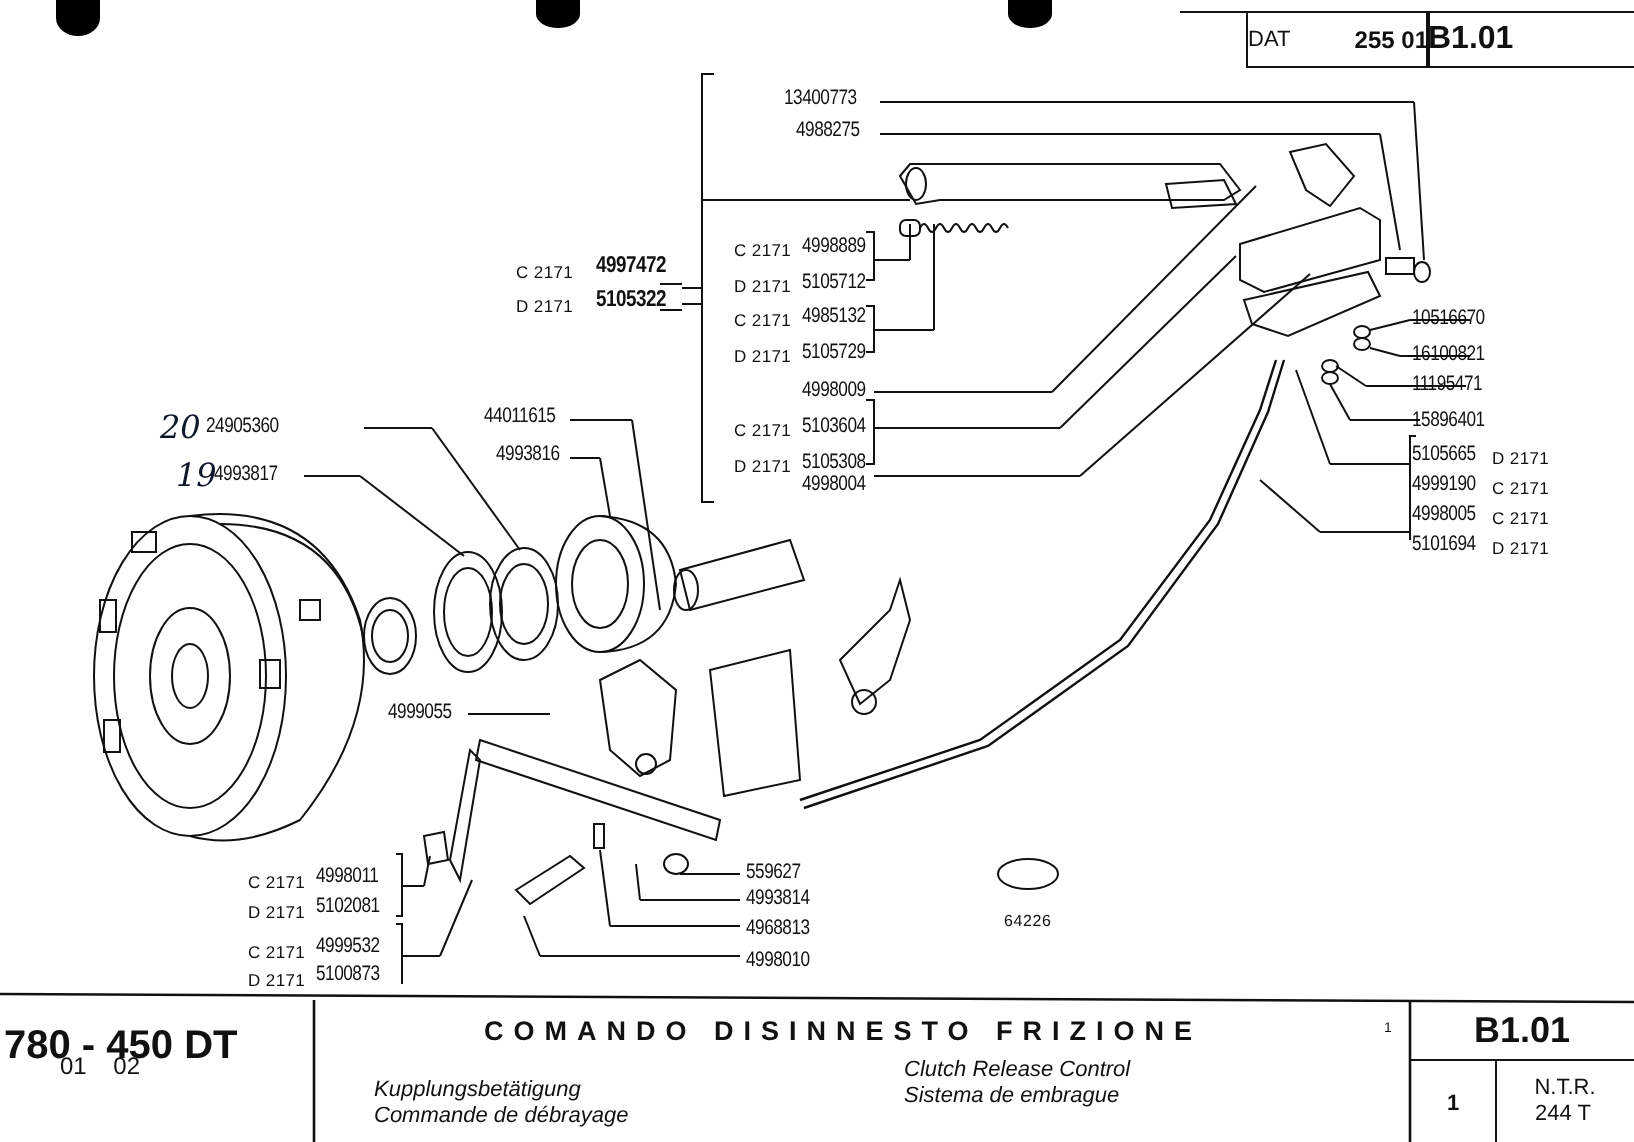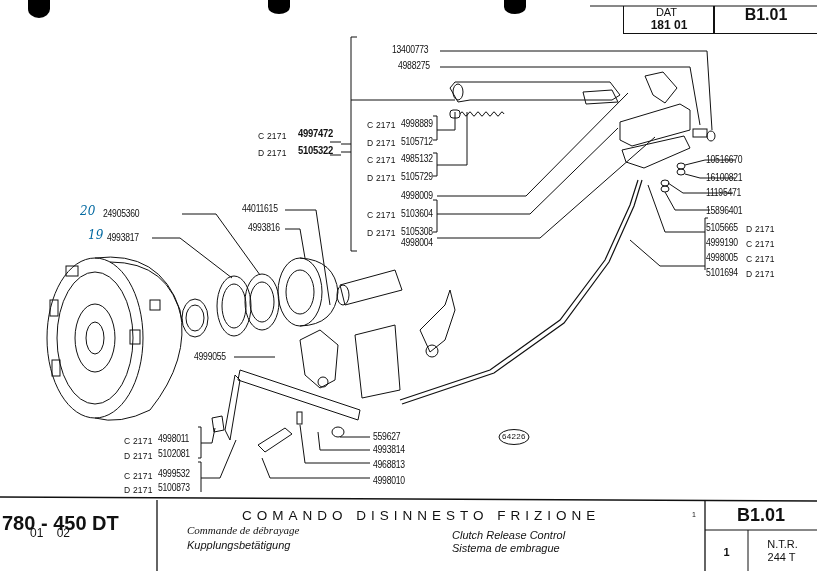--- a/index.html
+++ b/index.html
@@ -1,37 +1,37 @@
 <!DOCTYPE html>
 <html><head>
 <meta charset="utf-8">
 <style>
   html, body { margin:0; padding:0; background:#fff; }
   body { width:817px; height:571px; position:relative; overflow:hidden; font-family:"Liberation Sans", sans-serif; color:#111; }
   .abs { position:absolute; }
   .pn { position:absolute; font-family:"Liberation Sans", sans-serif; font-size:10.5px; letter-spacing:-0.3px; transform:scaleX(0.82); transform-origin:left center; white-space:nowrap; color:#111; }
   .pn.bold { font-weight:bold; font-size:11.5px; }
   .var { position:absolute; font-size:8.5px; white-space:nowrap; color:#111; letter-spacing:0.2px; }
-  .hand { position:absolute; font-family:"DejaVu Serif", serif; font-style:italic; font-size:12px; color:#0369a1;text-align:center; }
+  .hand { position:absolute; font-family:"DejaVu Serif", serif; font-style:italic; font-size:16px; color:#0f172a;text-align:center; }
   svg.art { position:absolute; left:0; top:0; }
   .hole { position:absolute; width:28px; height:24px; background:#000; border-radius:0 0 50% 50%; top:0; }
-  .topbox { position:absolute; top:6px; height:27px; border:1px solid #111; border-top:none; display:flex; align-items:center; justify-content:flex-start;flex-direction:column; }
-  .title-main { position:absolute; font-weight:normal; font-size:13.5px; letter-spacing:5px; white-space:nowrap; }
+  .topbox { position:absolute; top:6px; height:27px; border:1px solid #111; border-top:none; display:flex; align-items:center; justify-content:space-between; }
+  .title-main { position:absolute; font-weight:bold; font-size:13.5px; letter-spacing:5px; white-space:nowrap; }
   .sub { position:absolute; font-style:italic; font-size:11px; white-space:nowrap; }
 </style>
 </head>
 <body>
 
 <div class="hole" style="left:28px;width:22px;height:18px;"></div>
 <div class="hole" style="left:268px;width:22px;height:14px;"></div>
 <div class="hole" style="left:504px;width:22px;height:14px;"></div>
 
 <div class="topbox" style="left:623px;width:90px;">
   <span style="font-size:11px;margin-right:5px;">DAT</span>
-  <span style="font-size:12px;font-weight:bold;">181 01</span>
+  <span style="font-size:12px;font-weight:bold;">255 01</span>
 </div>
 <div class="topbox" style="left:713px;width:104px;border-right:none;">
   <span style="font-size:16px;font-weight:bold;">B1.01</span>
 </div>
 
 <svg class="art" width="817" height="571" fill="none" stroke="#111" stroke-width="1">
 
   <path d="M357 37 H351 V251 H357"></path>
   <line x1="341" y1="144" x2="351" y2="144"></line>
   <line x1="341" y1="152" x2="351" y2="152"></line>
@@ -226,27 +226,27 @@
 <span class="var" style="left:124px;top:471px;">C 2171</span>
 <span class="pn" style="left:158px;top:467px;">4999532</span>
 <span class="var" style="left:124px;top:485px;">D 2171</span>
 <span class="pn" style="left:158px;top:481px;">5100873</span>
 
 <span class="pn" style="left:373px;top:430px;">559627</span>
 <span class="pn" style="left:373px;top:443px;">4993814</span>
 <span class="pn" style="left:373px;top:458px;">4968813</span>
 <span class="pn" style="left:373px;top:474px;">4998010</span>
 
-<span class="abs" style="left:502px;top:432px;font-size:8px;letter-spacing:0.3px;">64226</span>
+<span class="abs" style="left:502px;top:456px;font-size:8px;letter-spacing:0.3px;">64226</span>
 
 <div class="abs" style="left:2px;top:512px;font-size:20px;font-weight:bold;white-space:nowrap;">780 - 450 DT</div>
 <div class="abs" style="left:30px;top:526px;font-size:12px;white-space:pre;">01    02</div>
 
 <div class="title-main" style="left:242px;top:508px;">COMANDO DISINNESTO FRIZIONE</div>
-<div class="sub" style="left:187px;top:524px;font-family:Liberation Serif, serif;">Commande de débrayage</div>
+<div class="sub" style="left:187px;top:552px;">Commande de débrayage</div>
 <div class="sub" style="left:187px;top:539px;">Kupplungsbetätigung</div>
 <div class="sub" style="left:452px;top:529px;text-align:center;">Clutch Release Control</div>
 <div class="sub" style="left:452px;top:542px;">Sistema de embrague</div>
 <span class="abs" style="left:692px;top:511px;font-size:7px;">1</span>
 
 <div class="abs" style="left:705px;top:505px;width:112px;text-align:center;font-size:18px;font-weight:bold;">B1.01</div>
 <div class="abs" style="left:705px;top:546px;width:43px;text-align:center;font-size:11px;font-weight:bold;">1</div>
 <div class="abs" style="left:748px;top:538px;width:69px;text-align:center;font-size:11px;">N.T.R.</div>
 <div class="abs" style="left:748px;top:551px;width:67px;text-align:center;font-size:11px;">244 T</div>
 

